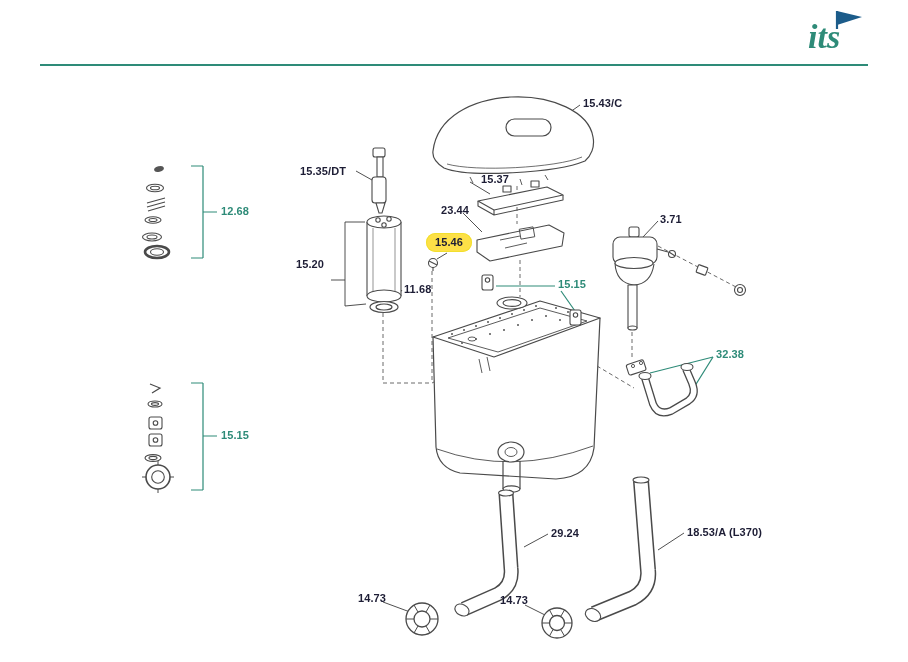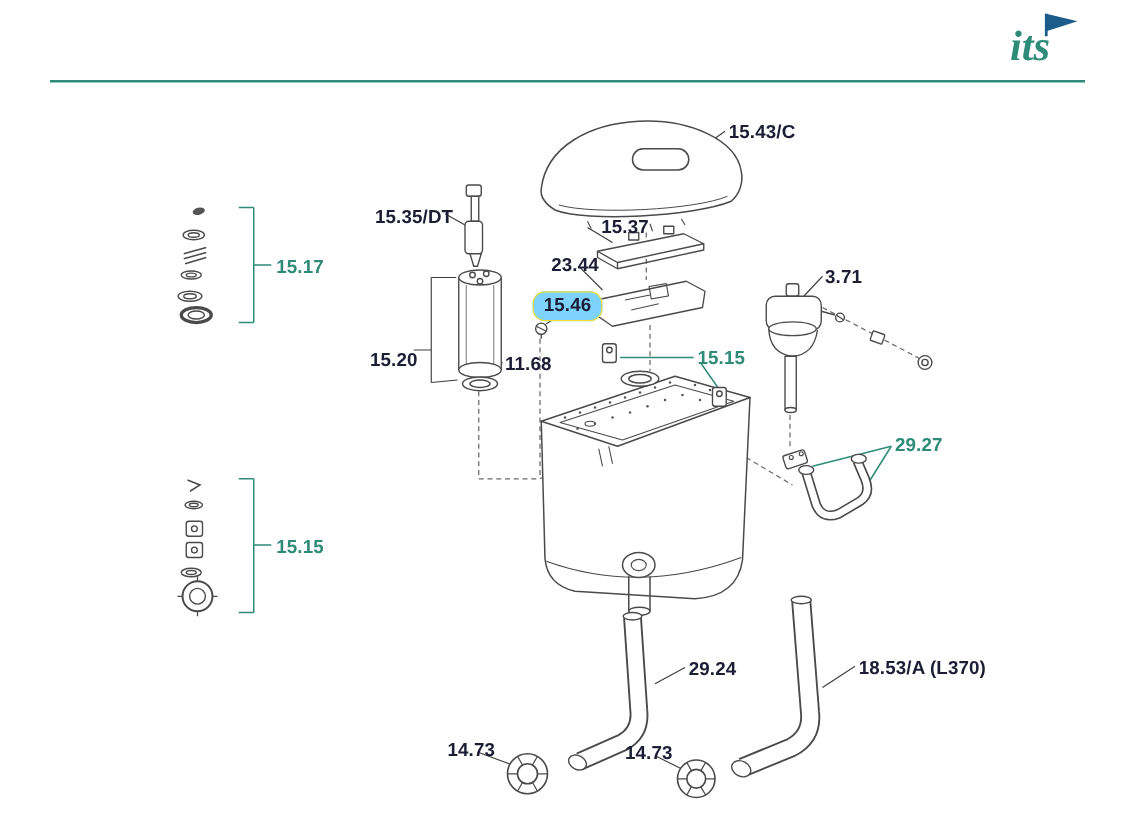--- a/index.html
+++ b/index.html
@@ -2,23 +2,23 @@
 <html><head>
 <meta charset="utf-8">
 <style>
   * { margin:0; padding:0; box-sizing:border-box; }
   html,body { background:#ffffff; }
   body { width:908px; height:662px; font-family:"Liberation Sans", sans-serif; }
   .stage { position:relative; width:908px; height:662px; background:#ffffff; overflow:hidden; }
   .divider { position:absolute; left:40px; top:64px; width:828px; height:2px; background:#2E8B78; }
   .logo { position:absolute; left:804px; top:8px; width:86px; height:50px; }
   svg.diagram { position:absolute; left:0; top:0; width:908px; height:662px; }
-  .lbl { position:absolute; font-size:15px; font-weight:bold; color:#1D1D35; white-space:nowrap; letter-spacing:0.1px; }
+  .lbl { position:absolute; font-size:11px; font-weight:bold; color:#1D1D35; white-space:nowrap; letter-spacing:0.1px; }
   .lbl.teal { color:#2E8B78; }
-  .lbl.hl { background:#7dd3fc; border-radius:10px; padding:3px 9px 4px; box-shadow:0 0 0 1px #f2df2e inset; }
+  .lbl.hl { background:#fde047; border-radius:10px; padding:3px 9px 4px; box-shadow:0 0 0 1px #f2df2e inset; }
 </style>
 </head>
 <body>
 
 <div class="stage">
 
   <svg class="logo" viewBox="0 0 86 50">
     <text x="4" y="40" font-size="34" font-style="italic" font-weight="bold" font-family="Liberation Serif, serif" fill="#2E8B78">its</text>
     <path d="M33 3 L58 9 L33 17 Z" fill="#1C5C8A"></path>
     <path d="M33 3 V21" stroke="#1C5C8A" stroke-width="2.2" fill="none"></path>
@@ -235,24 +235,24 @@
       <path d="M170 477 H174 M158 489 V493 M146 477 H142 M158 465 V461" fill="none" stroke-width="1"></path>
     </g>
   </svg>
 
   <div class="lbl" style="left:583px; top:97px;">15.43/C</div>
   <div class="lbl" style="left:300px; top:165px;">15.35/DT</div>
   <div class="lbl" style="left:449px; top:173px;margin-left:32px;">15.37</div>
   <div class="lbl" style="left:441px; top:204px;">23.44</div>
   <div class="lbl" style="left:660px; top:213px;">3.71</div>
   <div class="lbl hl" style="left:426px; top:233px;">15.46</div>
-  <div class="lbl" style="left:296px; top:280px;">15.20</div>
+  <div class="lbl" style="left:296px; top:258px;">15.20</div>
   <div class="lbl" style="left:404px; top:283px;">11.68</div>
   <div class="lbl teal" style="left:558px; top:278px;">15.15</div>
-  <div class="lbl teal" style="left:221px; top:205px;">15.17</div>
+  <div class="lbl teal" style="left:221px; top:205px;">12.68</div>
   <div class="lbl teal" style="left:221px; top:429px;">15.15</div>
-  <div class="lbl teal" style="left:716px; top:348px;">29.27</div>
+  <div class="lbl teal" style="left:716px; top:348px;">32.38</div>
   <div class="lbl" style="left:551px; top:527px;">29.24</div>
   <div class="lbl" style="left:687px; top:526px;">18.53/A (L370)</div>
   <div class="lbl" style="left:358px; top:592px;">14.73</div>
   <div class="lbl" style="left:500px; top:594px;">14.73</div>
 
 </div>
 
 </body></html>

